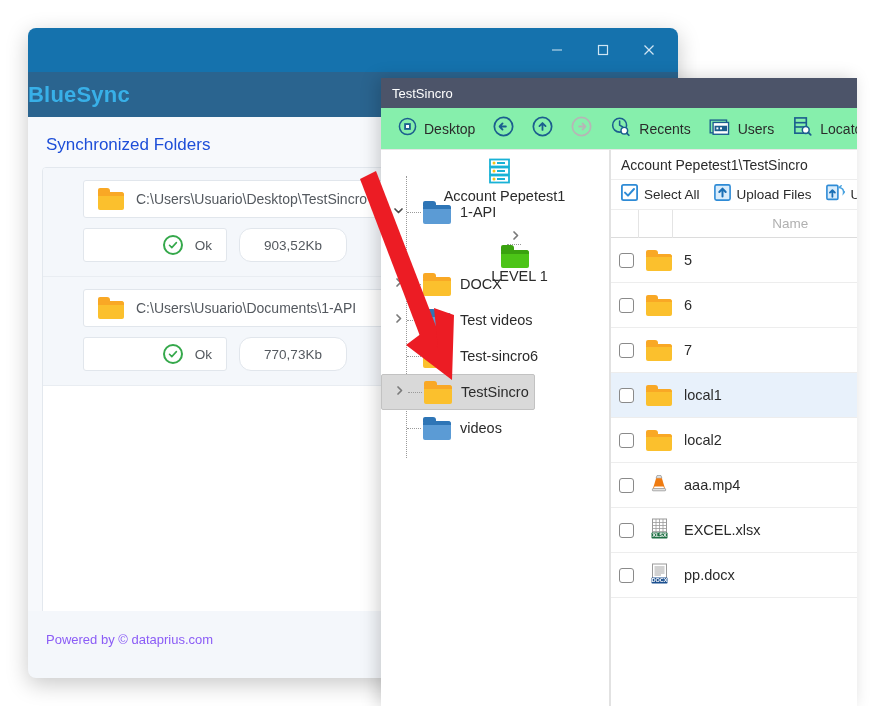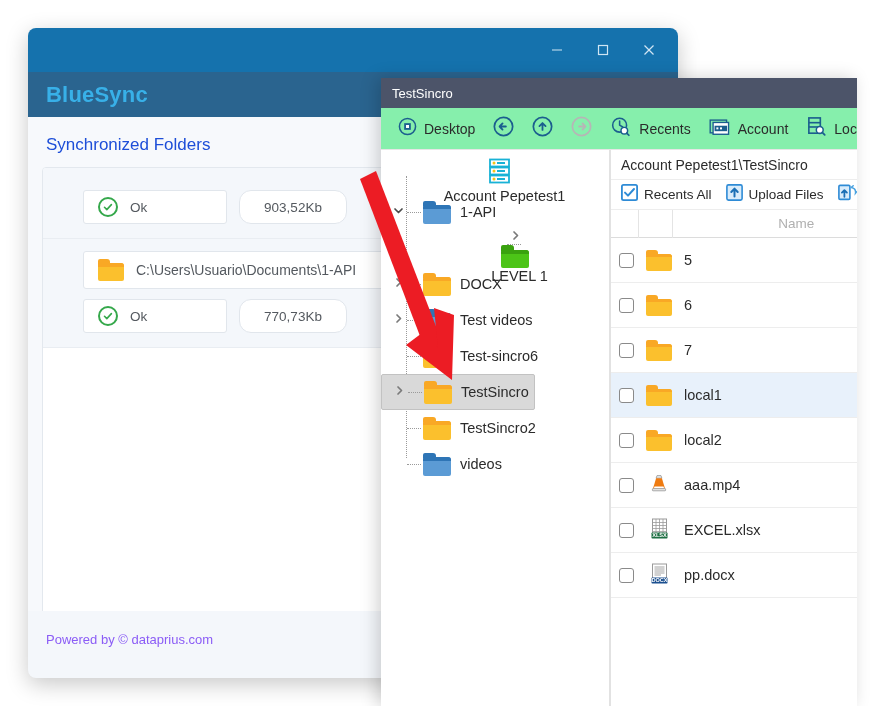--- a/index.html
+++ b/index.html
@@ -27,21 +27,21 @@
     padding-right: 6px;
   }
   .winbtn {
     width: 46px; height: 44px;
     display: flex; align-items: center; justify-content: center;
     color: #cfe5f3;
   }
   .winbtn svg { display: block; }
   #bluesync-header {
     height: 45px; background: #2a648f;
-    display: flex; align-items: center; padding-left: 18px;
+    display: flex; align-items: center; 
   }
   #bluesync-brand {
     color: #38b0e8; font-size: 22px; font-weight: bold;
     letter-spacing: .2px;
   }
   #bluesync-body {
     background: #f7f9fc; height: 550px; position: relative;
     padding: 0 14px;
   }
   #synced-label {
@@ -60,21 +60,21 @@
   .sync-path-box {
     background: #ffffff; border: 1px solid #e1e6ec; border-radius: 3px;
     height: 38px; display: flex; align-items: center; gap: 12px;
     padding: 0 14px; margin: 0 26px 0 26px;
   }
   .sync-path-text { color: #54595f; font-size: 14px; white-space: nowrap; }
   .sync-status-row { display: flex; gap: 12px; margin: 10px 0 0 26px; }
   .sync-status-box {
     background: #ffffff; border: 1px solid #e1e6ec; border-radius: 3px;
     height: 34px; width: 144px; display: flex; align-items: center;
-    gap: 12px; padding: 0 14px;
+    gap: 12px; padding: 0 14px; justify-content: flex-end;
   }
   .sync-size-box {
     background: #ffffff; border: 1px solid #e1e6ec; border-radius: 12px;
     height: 34px; width: 108px; display: flex; align-items: center;
     justify-content: center;
   }
   .sync-status-text { color: #54595f; font-size: 13.5px; }
   .sync-size-text { color: #54595f; font-size: 13.5px; }
   #bluesync-footer {
     position: absolute; left: 0; bottom: 0; width: 100%;
@@ -224,20 +224,28 @@
     <div id="bluesync-header">
       <div id="bluesync-brand">BlueSync</div>
     </div>
 
     <div id="bluesync-body">
       <div id="synced-label">Synchronized Folders</div>
 
       <div id="folder-panel">
 
         <div class="sync-card">
+          <div class="sync-path-box">
+            <span class="ficon" style="width:26px;height:22px;">
+              <span class="body" style="background:#fbc02d;"></span>
+              <span class="tab" style="background:#f9a825;"></span>
+              <span class="lip" style="background:#f9a825;"></span>
+            </span>
+            <span class="sync-path-text">C:\Users\Usuario\Desktop\TestSincro</span>
+          </div>
           <div class="sync-status-row">
             <div class="sync-status-box">
               <span class="check-circle">
                 <svg width="12" height="12" viewBox="0 0 12 12">
                     <polyline points="2.5,6.3 4.8,8.6 9.4,3.6" fill="none" stroke="#35a84b" stroke-width="1.6" stroke-linecap="round" stroke-linejoin="round"></polyline>
                   </svg>
               </span>
               <span class="sync-status-text">Ok</span>
             </div>
             <div class="sync-size-box">
@@ -339,21 +347,21 @@
       <div class="tb-item">
         <span>
           <svg width="22" height="20" viewBox="0 0 24 22">
               <rect x="1.2" y="3.4" width="18" height="14" fill="none" stroke="#1b5e8e" stroke-width="1.5"></rect>
               <rect x="4.4" y="6" width="17" height="13" fill="#ffffff" stroke="#1b5e8e" stroke-width="1.5"></rect>
               <rect x="6" y="9.6" width="13.8" height="6" fill="#1b5e8e"></rect>
               <rect x="8" y="11.4" width="2.2" height="2.2" fill="#ffffff"></rect>
               <rect x="12" y="11.4" width="2.2" height="2.2" fill="#ffffff"></rect>
             </svg>
         </span>
-        <span class="tb-label">Account</span>
+        <span class="tb-label">Users</span>
       </div>
 
       <div class="tb-item">
         <span>
           <svg width="21" height="21" viewBox="0 0 22 22">
               <rect x="3" y="2" width="12" height="16" fill="none" stroke="#1b5e8e" stroke-width="1.7"></rect>
               <line x1="3" y1="7" x2="15" y2="7" stroke="#1b5e8e" stroke-width="1.7"></line>
               <line x1="3" y1="11.5" x2="15" y2="11.5" stroke="#1b5e8e" stroke-width="1.7"></line>
               <circle cx="14.4" cy="14.6" r="3.6" fill="#ffffff" stroke="#1b5e8e" stroke-width="1.6"></circle>
               <line x1="17" y1="17.2" x2="19.6" y2="19.8" stroke="#1b5e8e" stroke-width="1.9" stroke-linecap="round"></line>
@@ -464,30 +472,20 @@
           </span>
           <span class="tree-dots"></span>
           <span class="ficon" style="width:28px;height:23px;">
             <span class="body" style="background:#fbc02d;"></span>
             <span class="tab" style="background:#f9a825;"></span>
             <span class="lip" style="background:#f9a825;"></span>
           </span>
           <span class="tree-label">TestSincro</span>
         </div>
 
-        <div class="tree-row">
-          <span class="tree-chev"></span>
-          <span class="tree-dots"></span>
-          <span class="ficon" style="width:28px;height:23px;">
-            <span class="body" style="background:#fbc02d;"></span>
-            <span class="tab" style="background:#f9a825;"></span>
-            <span class="lip" style="background:#f9a825;"></span>
-          </span>
-          <span class="tree-label">TestSincro2</span>
-        </div>
 
         <div class="tree-row">
           <span class="tree-chev"></span>
           <span class="tree-dots"></span>
           <span class="ficon" style="width:28px;height:23px;">
             <span class="body" style="background:#5b9bd5;"></span>
             <span class="tab" style="background:#2e75b6;"></span>
             <span class="lip" style="background:#2e75b6;"></span>
           </span>
           <span class="tree-label">videos</span>
@@ -503,21 +501,21 @@
         </div>
 
         <div id="ts-actions">
           <div class="act-item">
             <span>
               <svg width="17" height="17" viewBox="0 0 17 17">
                   <rect x="0.9" y="0.9" width="15.2" height="15.2" rx="1.6" fill="#ffffff" stroke="#2e8bd6" stroke-width="1.8"></rect>
                   <polyline points="4,8.6 7,11.6 13,5" fill="none" stroke="#2e8bd6" stroke-width="2" stroke-linecap="round" stroke-linejoin="round"></polyline>
                 </svg>
             </span>
-            <span class="act-label">Recents All</span>
+            <span class="act-label">Select All</span>
           </div>
           <div class="act-item">
             <span>
               <svg width="17" height="17" viewBox="0 0 17 17">
                   <rect x="0.9" y="0.9" width="15.2" height="15.2" rx="1.6" fill="#d9ecfb" stroke="#2e8bd6" stroke-width="1.6"></rect>
                   <path d="M8.5 12.6V4.8M5.3 8 8.5 4.6 11.7 8" fill="none" stroke="#1b6fb5" stroke-width="2" stroke-linecap="round" stroke-linejoin="round"></path>
                 </svg>
             </span>
             <span class="act-label">Upload Files</span>
           </div>

